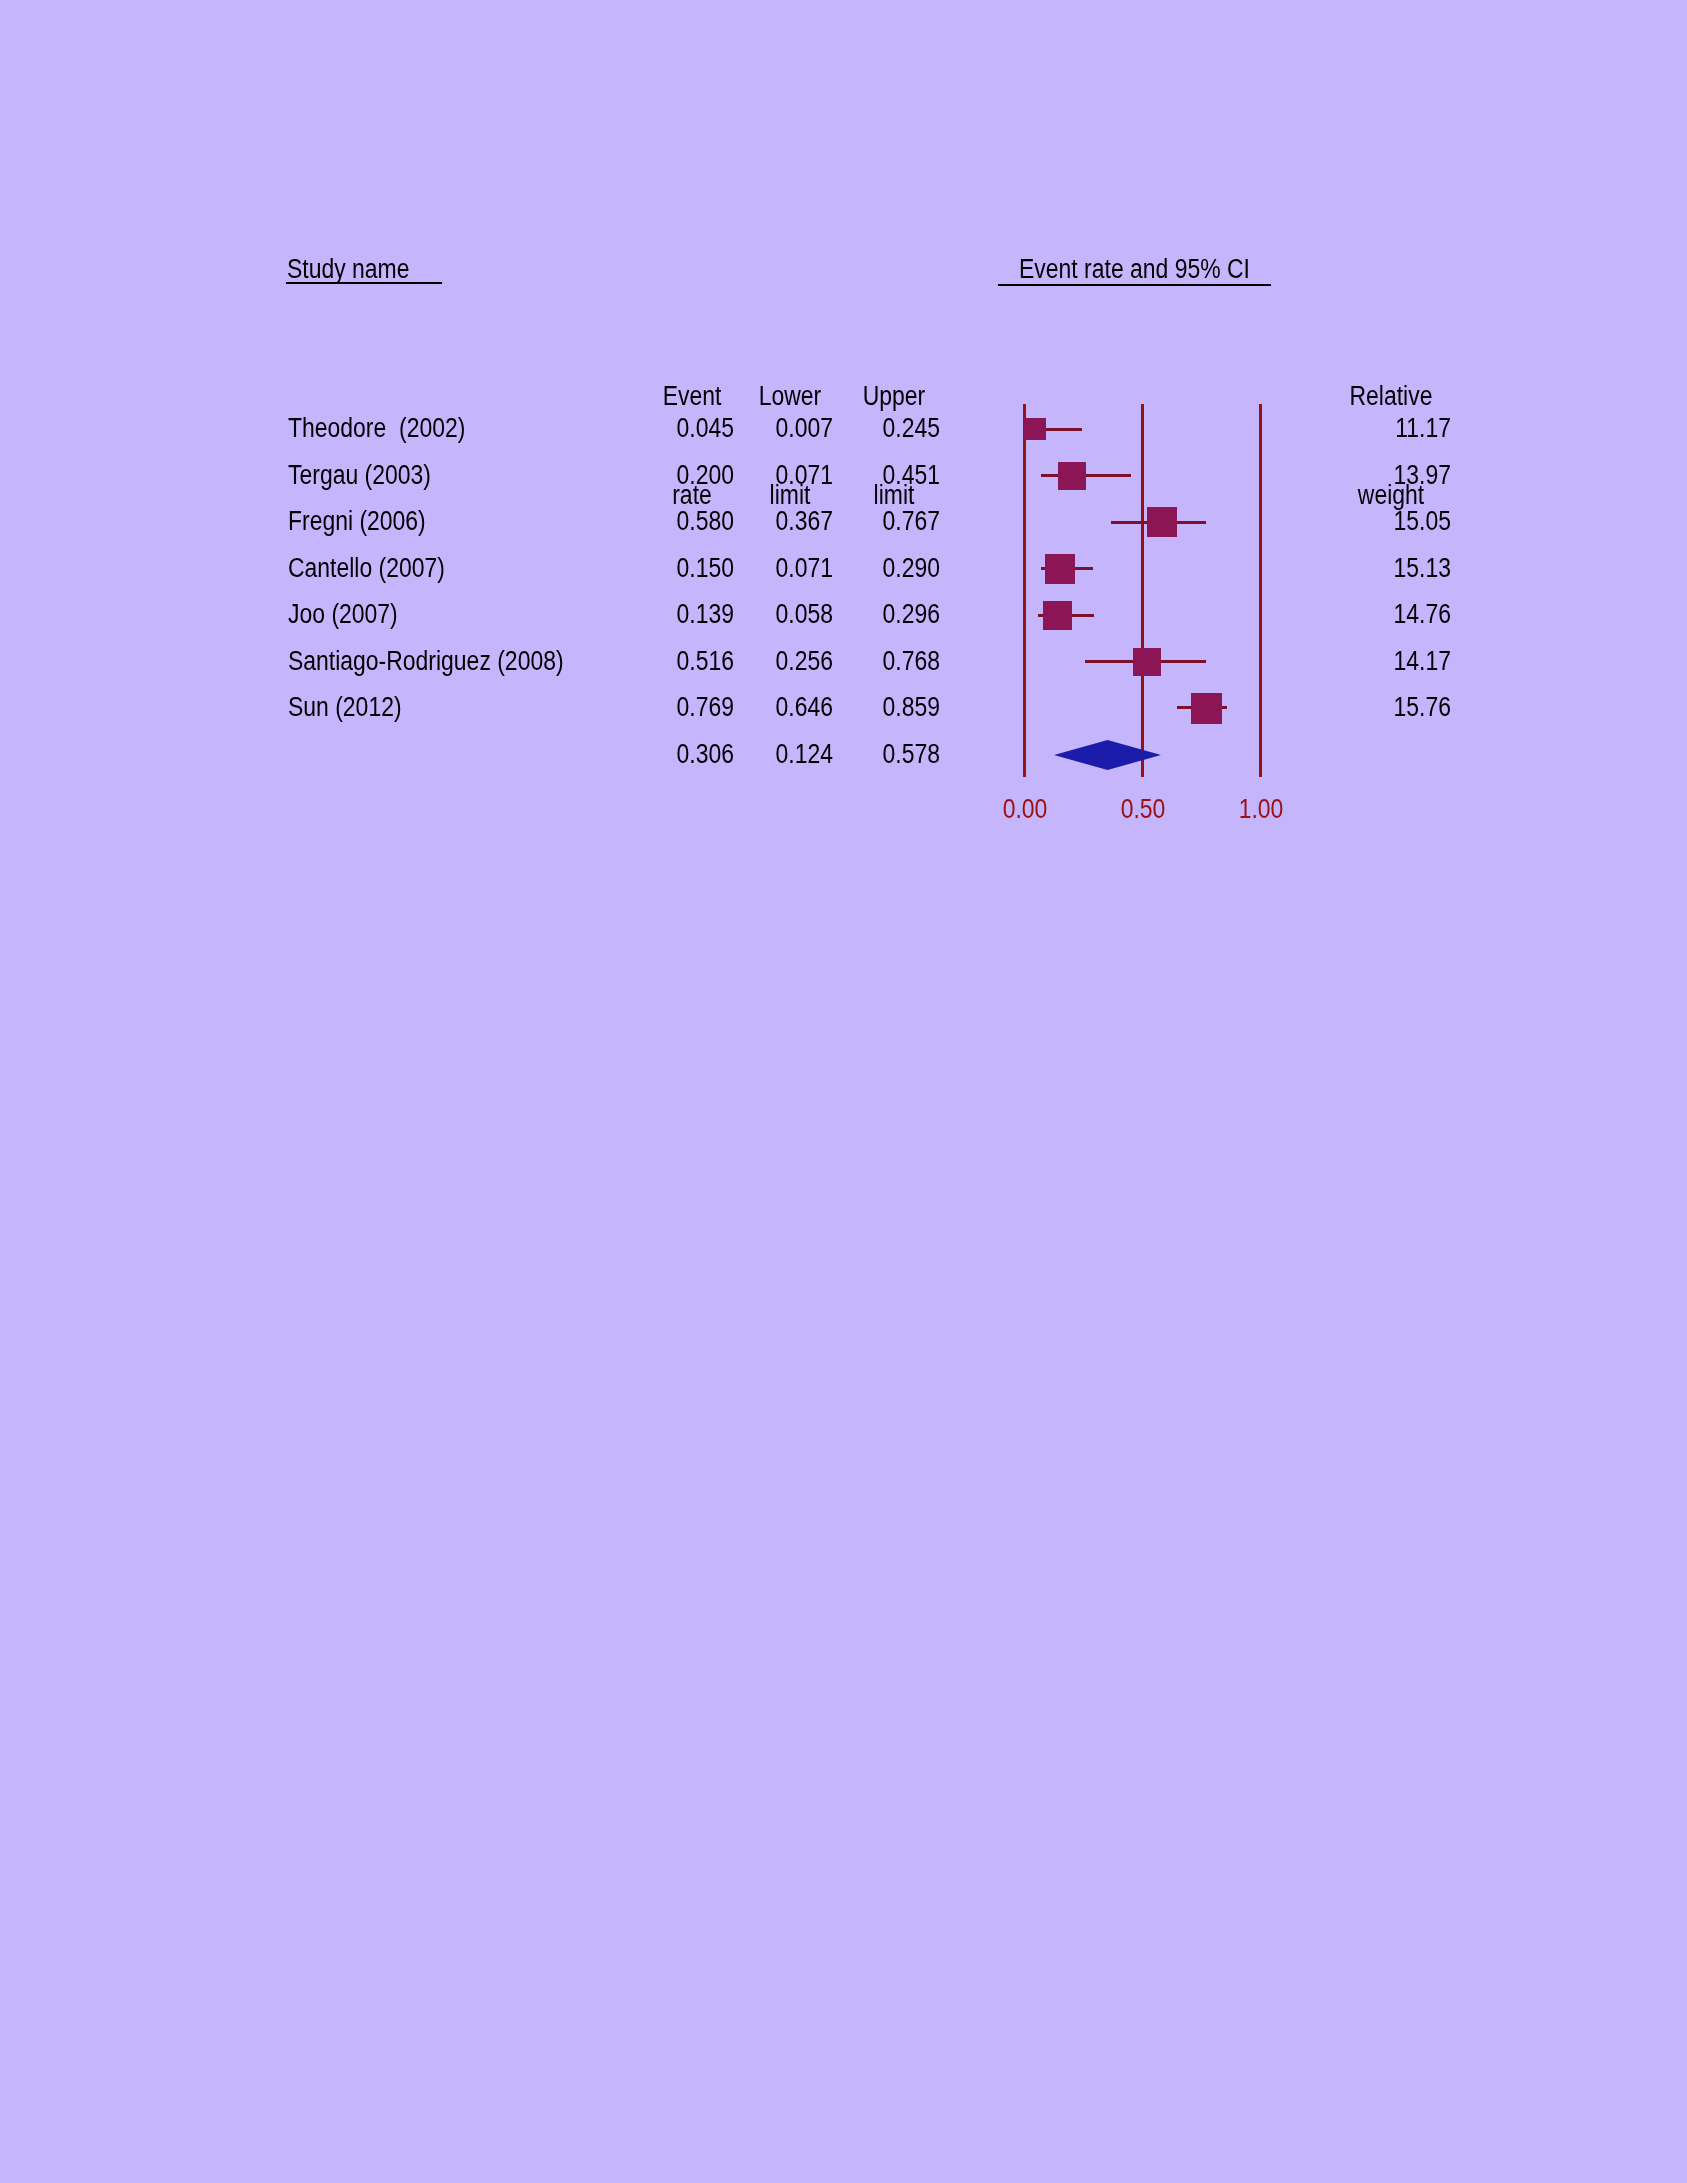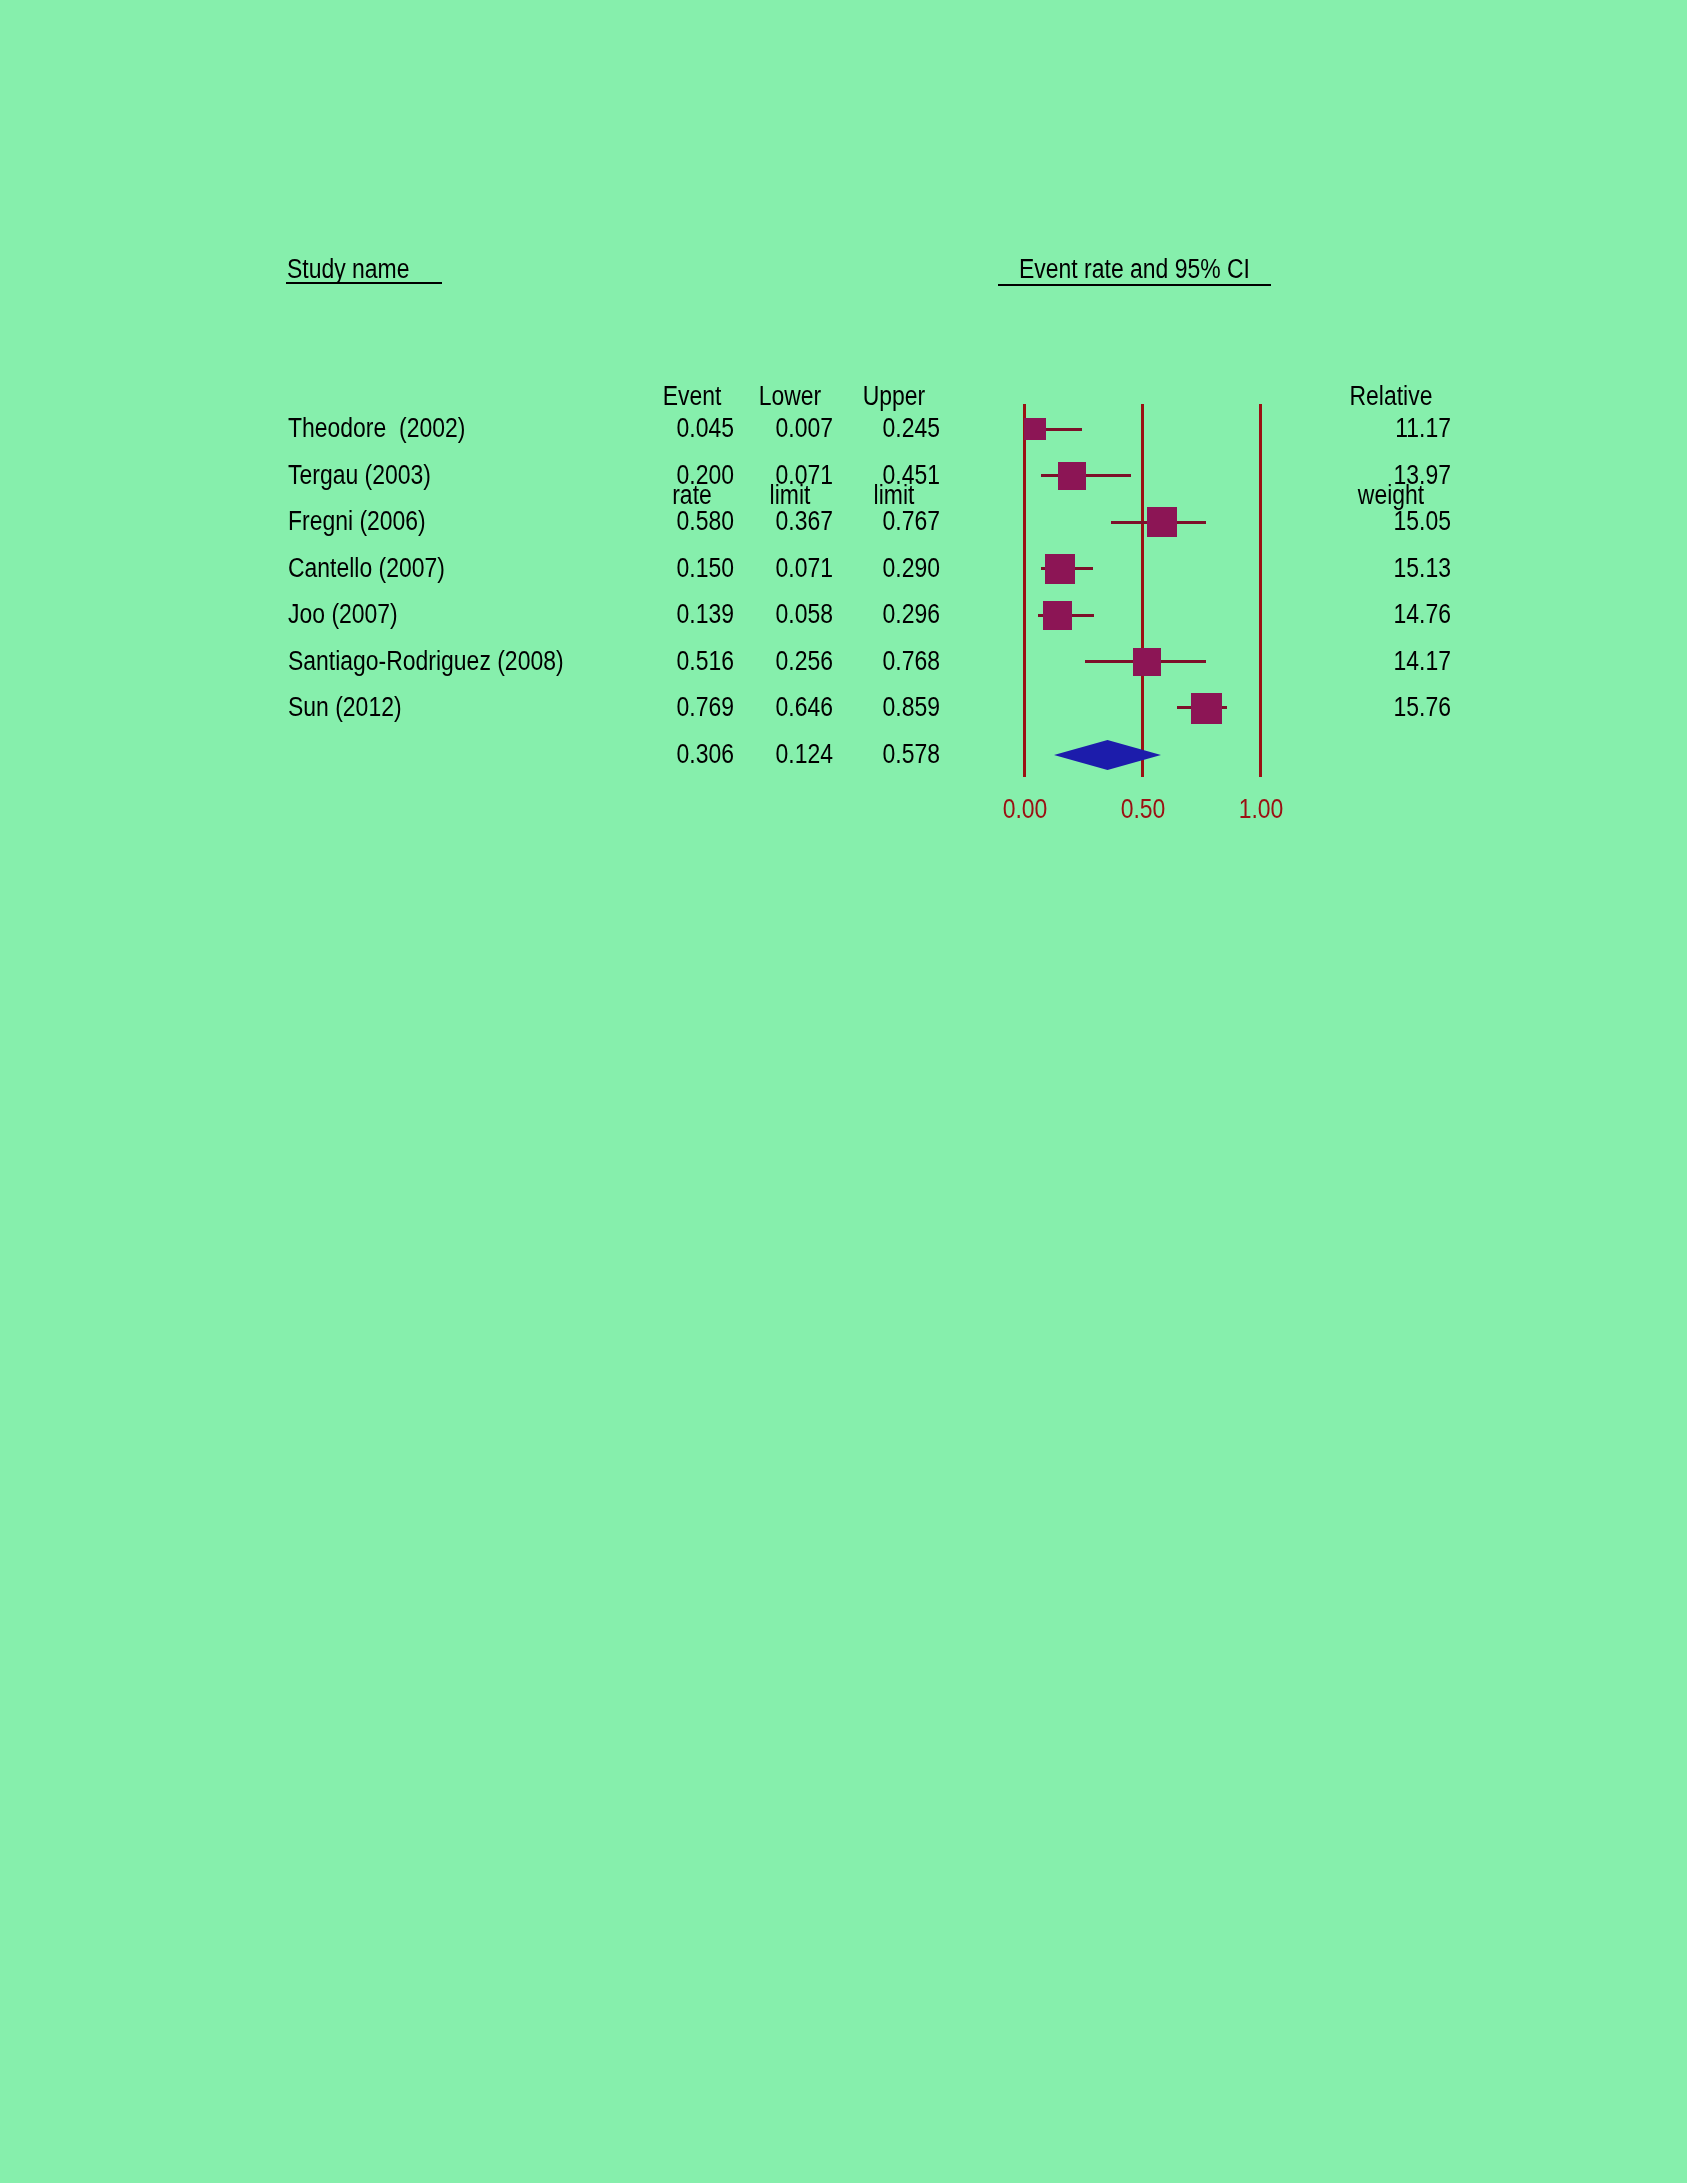--- a/index.html
+++ b/index.html
@@ -1,19 +1,19 @@
 <!DOCTYPE html>
 <html style="font-size:12.6px"><head>
 <meta charset="utf-8">
 <style>
   html,body{margin:0;padding:0;background:#ffffff;}
   .page{
     position:relative;
     width:1687px;height:2183px;
-    background:#86efac;
+    background:#c4b5fd;
     font-family:"Liberation Sans","DejaVu Sans",sans-serif;
     overflow:hidden;
   }
   .txt{
     position:absolute;
     font-size:27px;
     line-height:31.5px;
     color:#000000;
     white-space:pre;
   }

